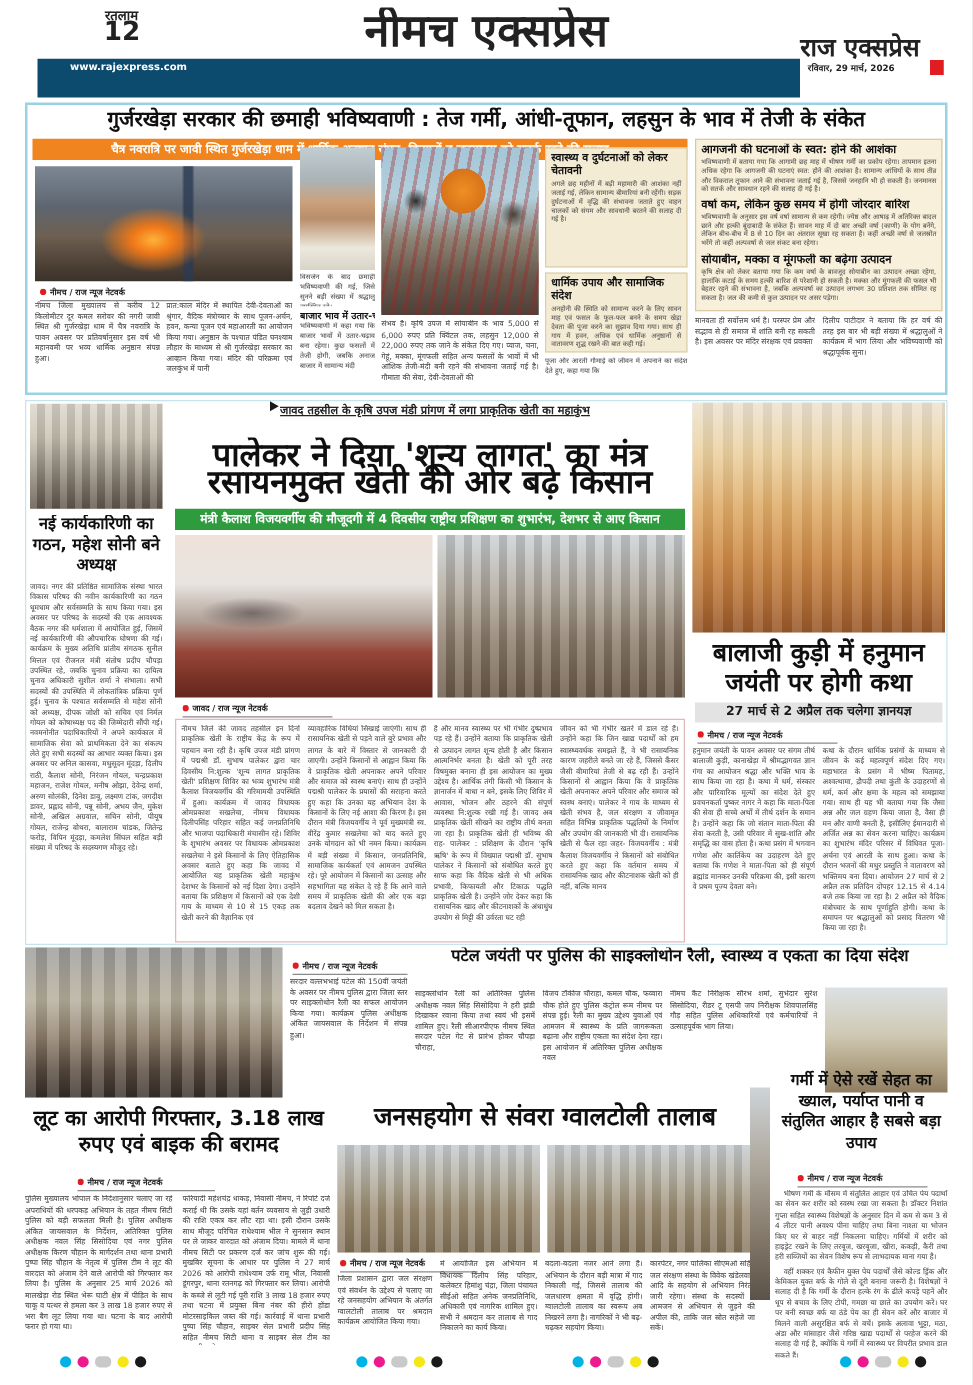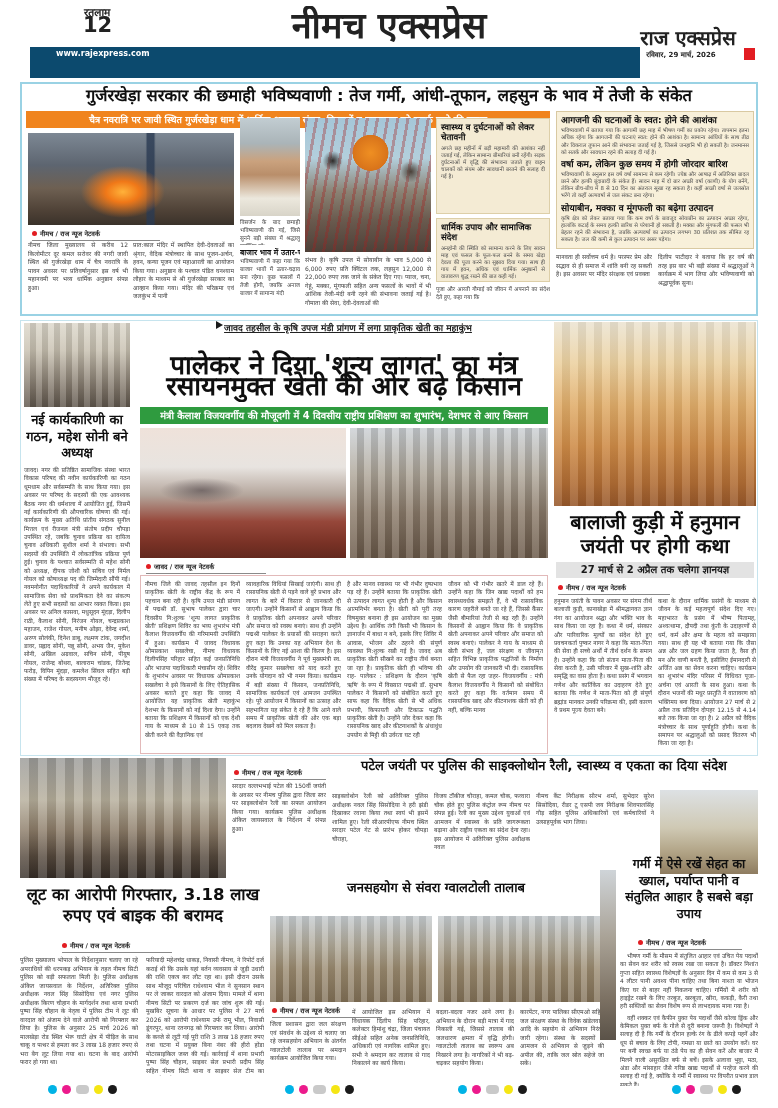--- a/index.html
+++ b/index.html
@@ -78,21 +78,21 @@
 #c-c4{left:536px;top:792px;width:118px;height:84px}
 #ph-cyc{left:660px;top:790px;width:98px;height:84px;background:linear-gradient(180deg,#dde1e4 0%,#cfc9b4 45%,#b0a284 75%,#8e7c60 100%)}
 
 #w-strip{left:268px;top:857px;width:392px;height:17px;background:#e0e0e0}
 #w-tag{position:absolute;left:0;top:0;width:62px;height:17px;background:#e21d22;color:#fff;font-size:8.4px;font-weight:bold;line-height:17px;text-align:center;clip-path:polygon(0 0,92% 0,100% 100%,0 100%)}
 #w-hl{position:absolute;left:66px;top:0;width:322px;font-size:9.4px;font-weight:bold;line-height:17px;text-align:center;white-space:nowrap;overflow:hidden}
 #l-hl{left:20px;top:884px;width:246px;font-size:16.5px;line-height:1.3}
 #l-cap{left:62px;top:941px;width:110px}
 #l-c1{left:20px;top:956px;width:118px;height:120px}
 #l-c2{left:146px;top:956px;width:118px;height:120px}
-#p-hl{left:268px;top:880px;width:336px;font-size:13px;white-space:nowrap;line-height:1.3}
+#p-hl{left:268px;top:880px;width:336px;font-size:20px;white-space:nowrap;line-height:1.3}
 #ph-pond1{left:270px;top:916px;width:162px;height:86px}
 #ph-pond2{left:438px;top:916px;width:166px;height:86px}
 #ph-pond1,#ph-pond2{background:repeating-linear-gradient(90deg,rgba(255,255,255,.22) 0 6px,rgba(0,0,0,.06) 6px 13px),linear-gradient(180deg,#c2c8cc 0%,#ada695 35%,#97876c 62%,#7e6d54 100%)}
 #p-cap{left:272px;top:1006px;width:110px}
 #p-c1{left:270px;top:1020px;width:76px;height:56px}
 #p-c2{left:352px;top:1008px;width:78px;height:68px}
 #p-c3{left:436px;top:1008px;width:78px;height:68px}
 #p-c4{left:520px;top:1008px;width:84px;height:68px}
 #ph-strip{left:600px;top:870px;width:16px;height:170px;background:linear-gradient(180deg,#cfd4d8 0%,#a9a296 40%,#7d7264 75%,#5a5248 100%)}
 #g-hl{left:620px;top:856px;width:138px;font-size:12.5px;line-height:1.32}

